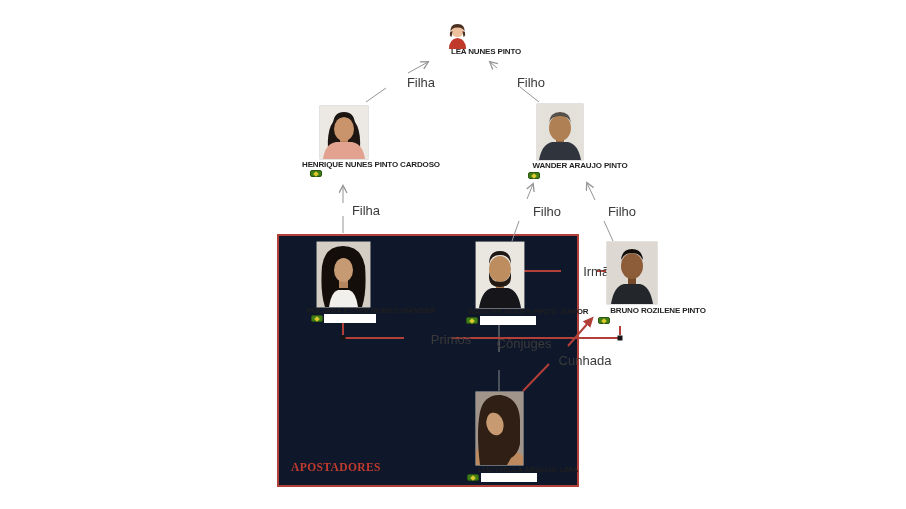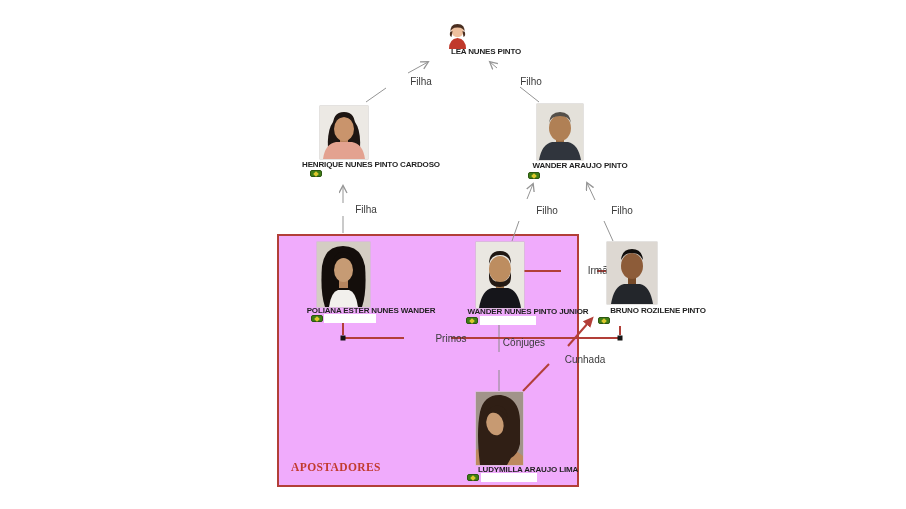--- a/index.html
+++ b/index.html
@@ -2,31 +2,31 @@
 <html><head>
 <meta charset="utf-8">
 <style>
   html,body{margin:0;padding:0;background:#fff;}
   .canvas{
     position:relative;width:906px;height:509px;background:#ffffff;
     font-family:"Liberation Sans",sans-serif;overflow:hidden;
   }
   .group-box{
     position:absolute;left:277px;top:234px;width:302px;height:253px;
-    background:#f0abfc;border:2px solid #b23f38;box-sizing:border-box;
+    background:#0f172a;border:2px solid #b23f38;box-sizing:border-box;
   }
   .group-label{
     position:absolute;left:12px;bottom:12px;
     font-family:"Liberation Serif",serif;font-weight:700;font-size:11.5px;
     letter-spacing:.4px;color:#c13b2e;white-space:nowrap;
   }
   svg.lines{position:absolute;left:0;top:0;}
   .rel{
     position:absolute;transform:translate(-50%,-50%);
-    font-size:10px;color:#3a3a3a;white-space:nowrap;line-height:1;padding-left:48px;
+    font-size:13px;color:#3a3a3a;white-space:nowrap;line-height:1;padding-left:48px;
   }
   .node{position:absolute;left:0;top:0;width:0;height:0;}
   .photo{position:absolute;overflow:hidden;box-shadow:0 0 0 .5px #c9c5c0;}
   .photo svg{display:block;}
   .pname{
     position:absolute;transform:translateX(-50%);
     font-size:8px;font-weight:700;letter-spacing:-.15px;color:#1f1f1f;
     white-space:nowrap;line-height:1;margin-left:28px;
   }
   .redact{position:absolute;background:#ffffff;height:9px;}

